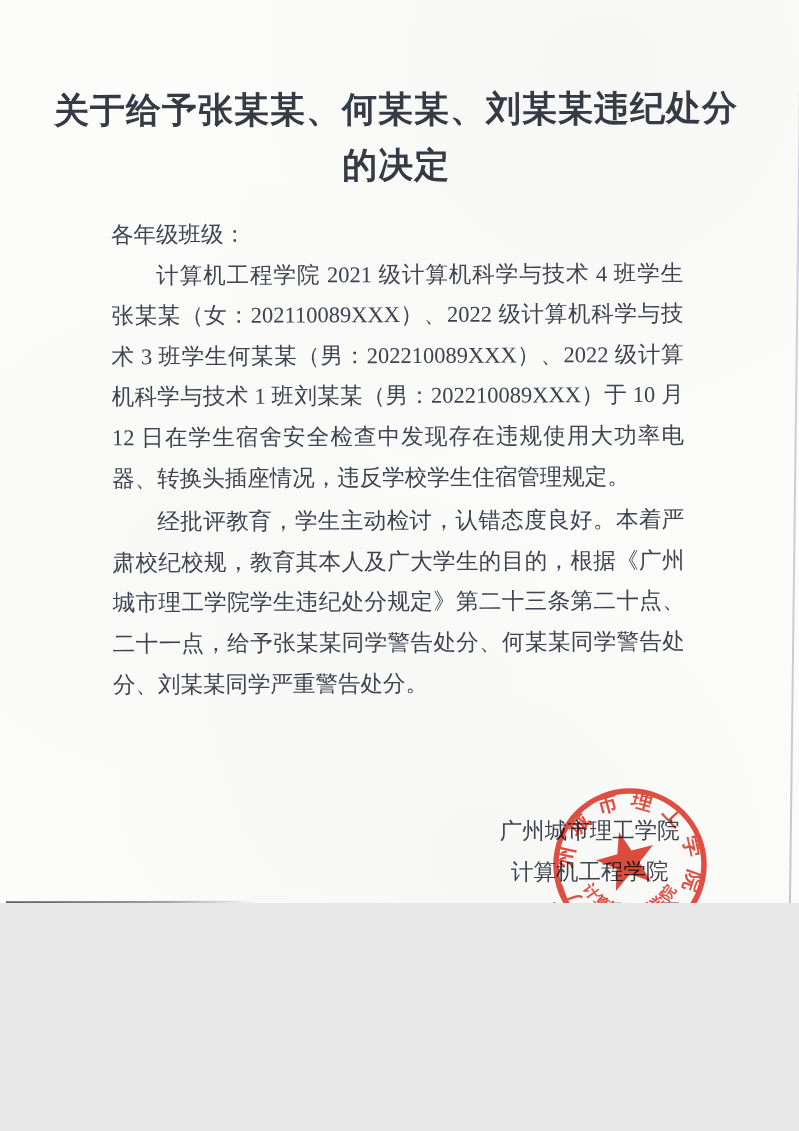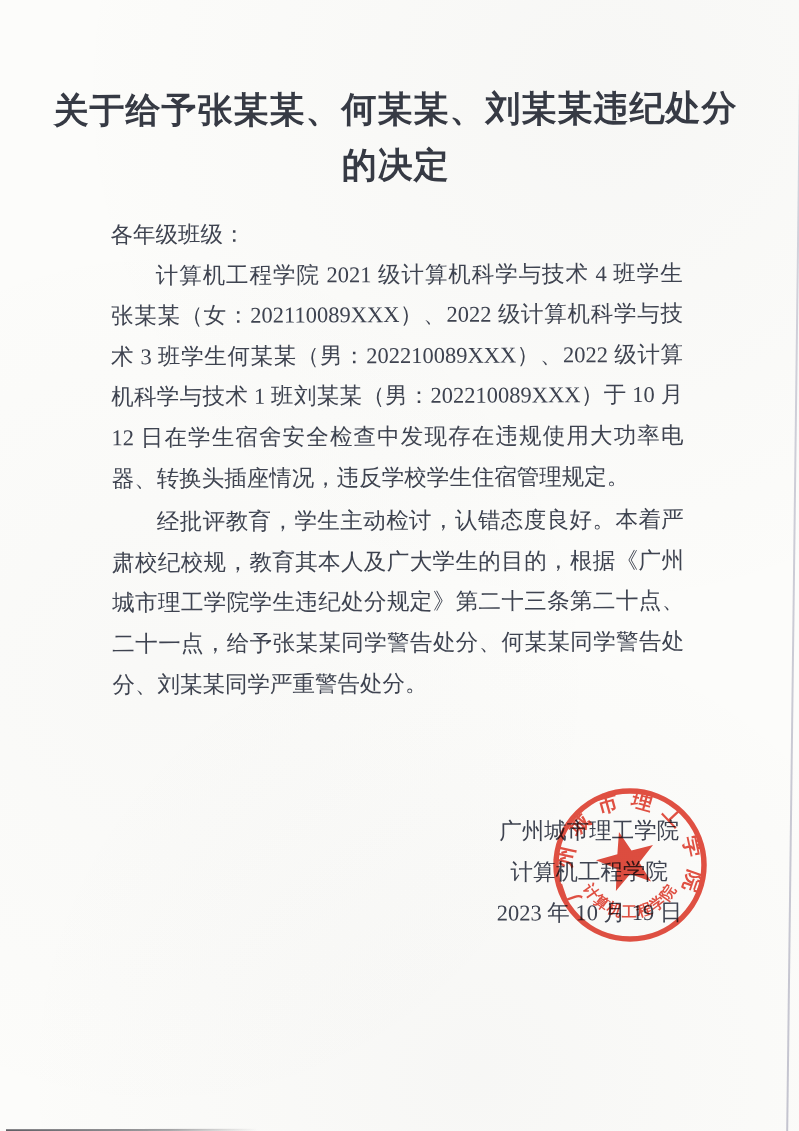--- a/index.html
+++ b/index.html
@@ -1,18 +1,18 @@
 <!DOCTYPE html>
 <html><head>
 <meta charset="utf-8">
 <style>
   html,body { margin:0; padding:0; background:#e8e8e8; }
   .page {
     position:relative;
-    width:799px; height:1131px;
+    width:799px; height:903px;
     margin:0 auto;
     background:#fcfcfa;
     background-image:
       radial-gradient(circle at 75% 8%, rgba(90,90,95,0.03), transparent 45%),
       radial-gradient(circle at 20% 60%, rgba(90,90,95,0.02), transparent 50%),
       radial-gradient(circle at 60% 95%, rgba(90,90,95,0.03), transparent 40%);
     overflow:hidden;
     font-family:"Liberation Serif","DejaVu Serif",serif;
   }
   

